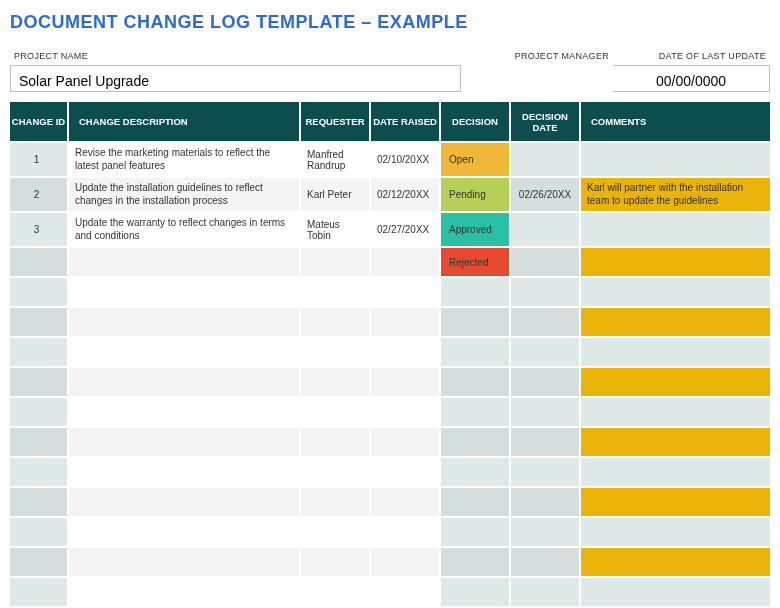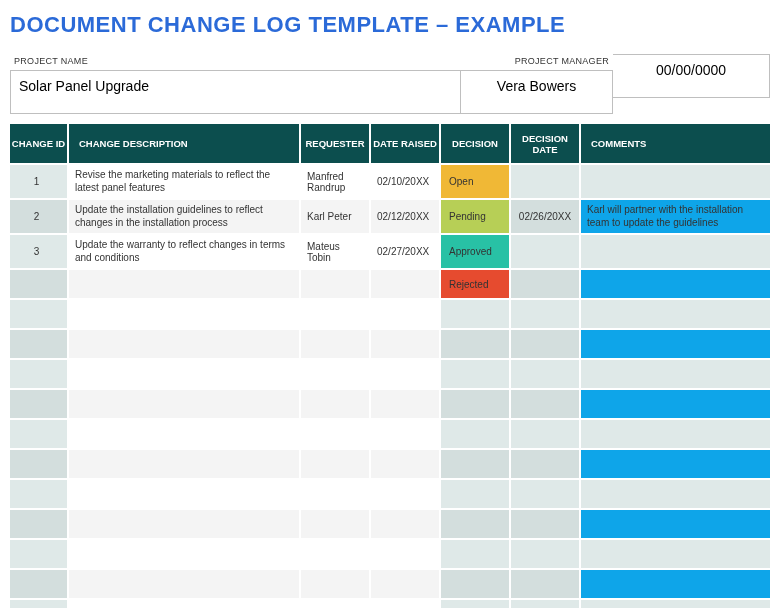--- a/index.html
+++ b/index.html
@@ -6,21 +6,21 @@
   body {
     font-family: "Century Gothic", "Futura", Arial, sans-serif;
     background: #fff;
     width: 780px;
     padding: 12px 10px;
     font-size: 11px;
   }
   .title {
     color: #2b6ad8;
     font-weight: 700;
-    font-size: 22px;
+    font-size: 18px;
     letter-spacing: 0.5px;
     margin-bottom: 8px;
   }
   .meta-row {
     display: flex;
     width: 100%;
     margin-bottom: 10px;
   }
   .meta-col {
     display: flex;
@@ -36,21 +36,21 @@
     padding: 2px 4px 4px 4px;
     letter-spacing: 0.3px;
   }
   .meta-col.mgr .meta-label,
   .meta-col.date .meta-label { text-align: right; }
   .meta-value {
     border: 1px solid #bfbfbf;
     padding: 6px 8px;
     font-size: 14px;
     background: #fff;
-    height: 44px;
+    height: 27px;
     line-height: 18px;
   }
   .meta-col.mgr .meta-value,
   .meta-col.date .meta-value { text-align: center; }
   .meta-col + .meta-col .meta-value { border-left: none; }
 
   table.log {
     width: 100%;
     border-collapse: collapse;
     table-layout: fixed;
@@ -93,42 +93,42 @@
   .log td.c-id     { background: #dfe9e8; text-align: center; padding-left: 2px;}
   .log tr.alt td.c-id { background: #d3dedd; }
   .log td.c-desc   { text-align: left; line-height: 1.25; }
   .log td.c-req    { text-align: left; }
   .log td.c-date   { text-align: left; }
   .log td.c-dec    { text-align: left; background: #dfe9e8; padding-left: 8px;}
   .log tr.alt td.c-dec { background: #d3dedd; }
   .log td.c-decd   { text-align: center; background: #dfe9e8;}
   .log tr.alt td.c-decd { background: #d3dedd; }
   .log td.c-comm   { text-align: left; background: #dfe9e8; line-height: 1.25;}
-  .log tr.alt td.c-comm { background: #0ea5e9; margin-left: 16px; }
+  .log tr.alt td.c-comm { background: #eab308; margin-left: 16px; }
 
   .dec-open     { background: #f0b836 !important; color: #333; }
   .dec-pending  { background: #b7cf56 !important; color: #333; }
   .dec-approved { background: #28c1a5 !important; color: #333; }
   .dec-rejected { background: #e64b2f !important; color: #fff; }
 </style>
 </head>
 <body>
 
 <div class="title">DOCUMENT CHANGE LOG TEMPLATE – EXAMPLE</div>
 
 <div class="meta-row">
   <div class="meta-col proj">
     <div class="meta-label">PROJECT NAME</div>
     <div class="meta-value">Solar Panel Upgrade</div>
   </div>
   <div class="meta-col mgr">
     <div class="meta-label">PROJECT MANAGER</div>
-    <div class="meta-value">Vera Bowers</div>
   </div>
   <div class="meta-col date">
+    <div class="meta-label">DATE OF LAST UPDATE</div>
     <div class="meta-value">00/00/0000</div>
   </div>
 </div>
 
 <table class="log">
   <colgroup>
     <col class="col-id">
       <col class="col-desc">
       <col class="col-req">
       <col class="col-date">

